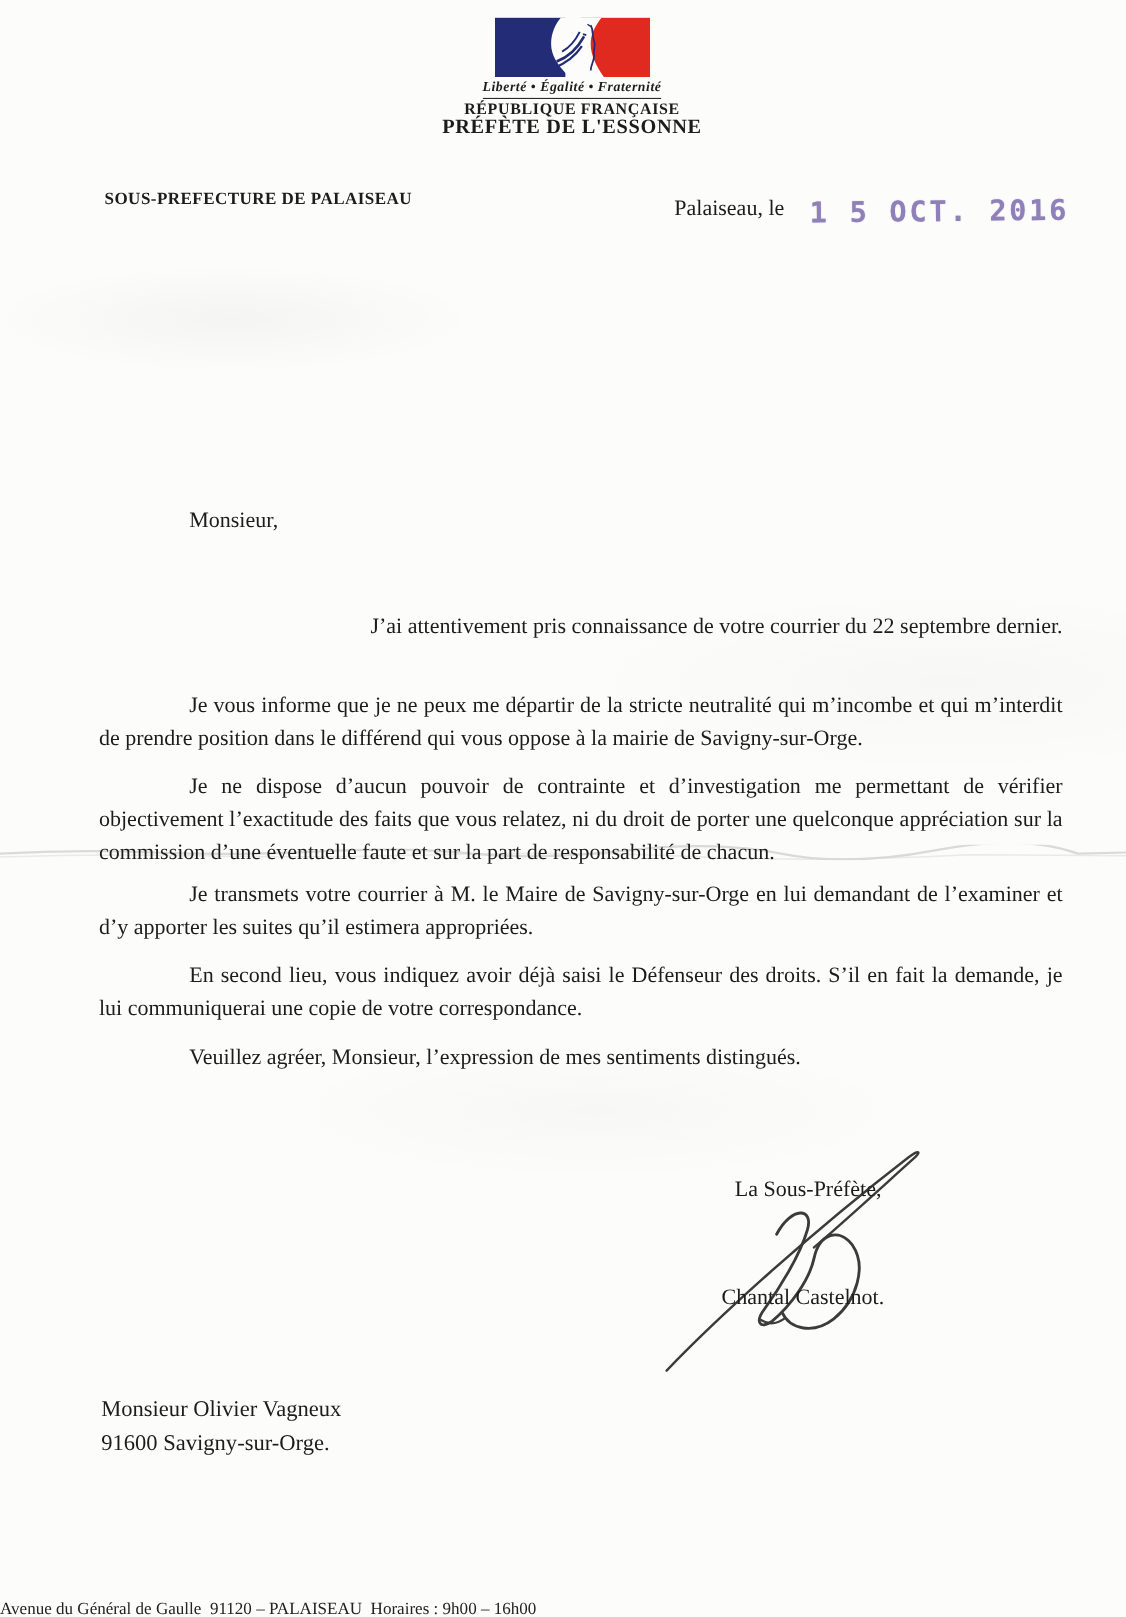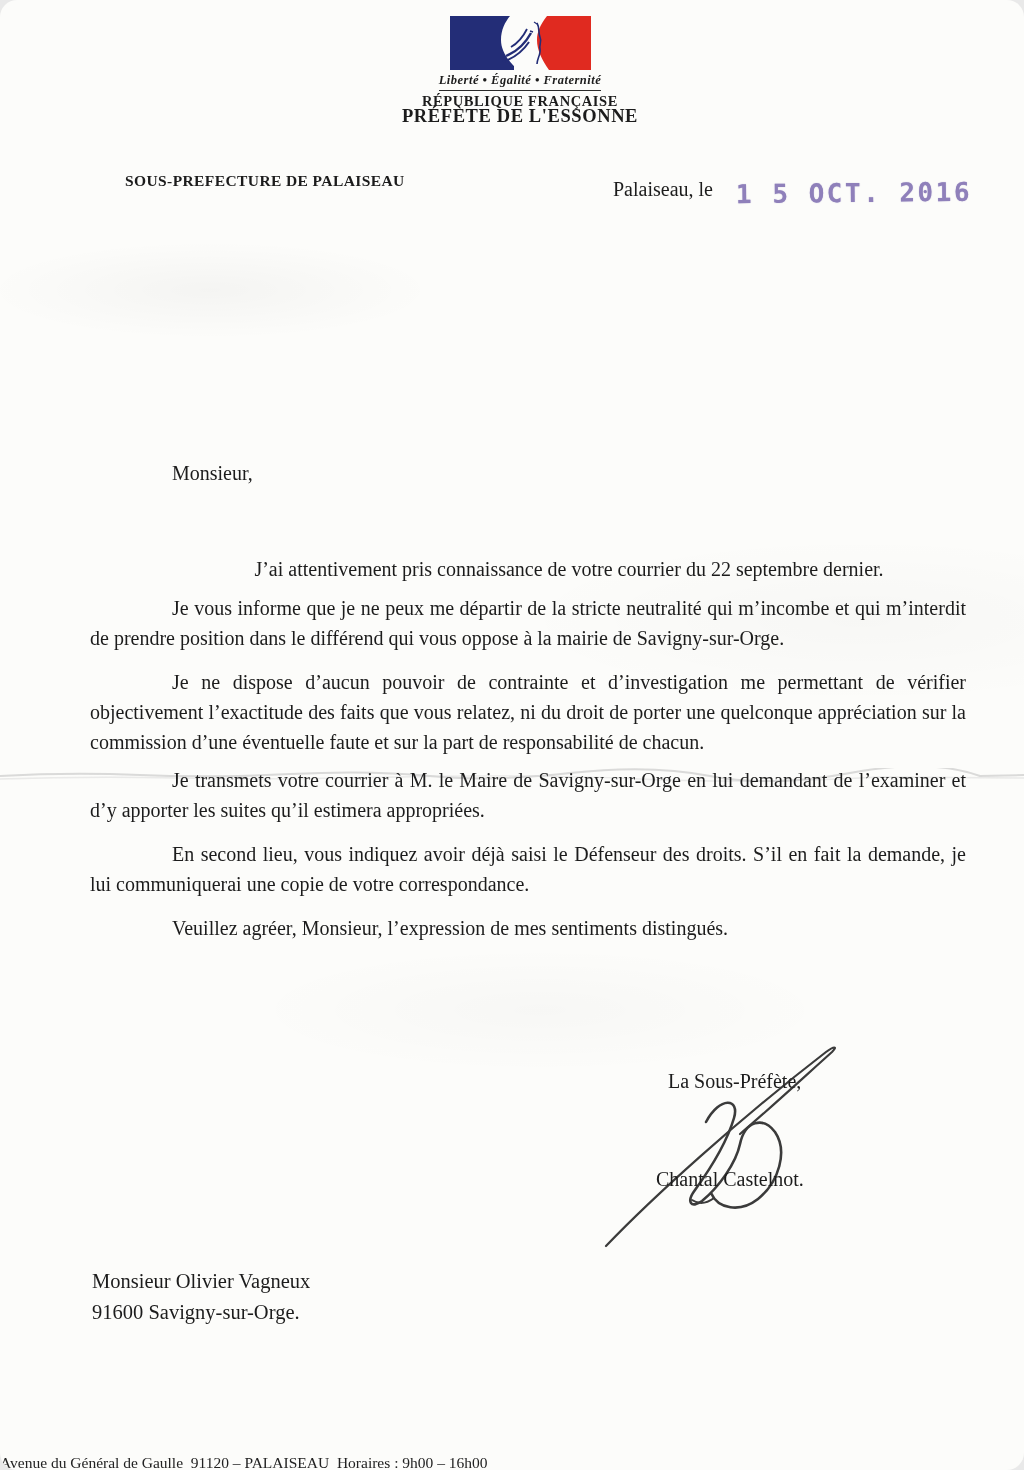--- a/index.html
+++ b/index.html
@@ -9,21 +9,20 @@
     height: 1470px;
     margin: 0 auto;
     color: #1c1c1c;
     font-family: "Liberation Serif", serif;
     background:
       radial-gradient(ellipse 320px 70px at 210px 290px, rgba(0,0,0,0.03), transparent 70%),
       radial-gradient(ellipse 420px 90px at 540px 1010px, rgba(0,0,0,0.02), transparent 70%),
       radial-gradient(ellipse 500px 120px at 860px 620px, rgba(0,0,0,0.018), transparent 70%),
       #fcfcfa;
     overflow: hidden;
-    border-radius: 17px;
   }
 
   
   .logo-block {
     position: absolute;
     left: 420px; top: 16px;
     width: 200px;
     text-align: center;
   }
   .logo-block svg { display: block; margin: 0 auto; }
@@ -49,21 +48,21 @@
     position: absolute;
     left: 16px; top: 106px;
     width: 1008px;
     text-align: center;
     font-size: 18.5px;
     font-weight: bold;
     letter-spacing: 0.6px;
   }
 
   .office-block { position: absolute; left: 95px; top: 172px; }
-  .office-line1 { font-size: 15.5px; font-weight: bold; letter-spacing: 0.4px; margin-left: 30px; }
+  .office-line1 { font-size: 15.5px; font-weight: bold; letter-spacing: 0.4px; }
   .office-line2 { font-size: 13.5px; letter-spacing: 0.3px; margin-top: 2px; }
 
   .place-date {
     position: absolute;
     left: 613px; top: 178px;
     font-size: 20px;
   }
   .date-stamp {
     position: absolute;
     left: 736px; top: 178px;
@@ -82,21 +81,21 @@
   .letter-body {
     position: absolute;
     left: 90px; top: 458px;
     width: 876px;
     font-size: 20px;
     line-height: 30px;
     text-align: justify;
   }
   .letter-body p { margin: 0 0 14px 0; text-indent: 82px; }
   .letter-body p.salutation { margin-bottom: 66px; text-align: left; }
-  .letter-body p.first { margin-bottom: 9px; text-align: center; }
+  .letter-body p.first { margin-bottom: 42px; text-align: right; }
   .letter-body p.tight { margin-bottom: 8px; }
   .letter-body p.closing { text-align: left; }
 
   
   .crease { position: absolute; left: 0; top: 768px; width: 1024px; height: 14px; }
 
   
   .sig-role  { position: absolute; left: 668px; top: 1070px; font-size: 20px; }
   .sig-name  { position: absolute; left: 656px; top: 1168px; font-size: 20px; }
   .sig-scribble { position: absolute; left: 588px; top: 1032px; }

